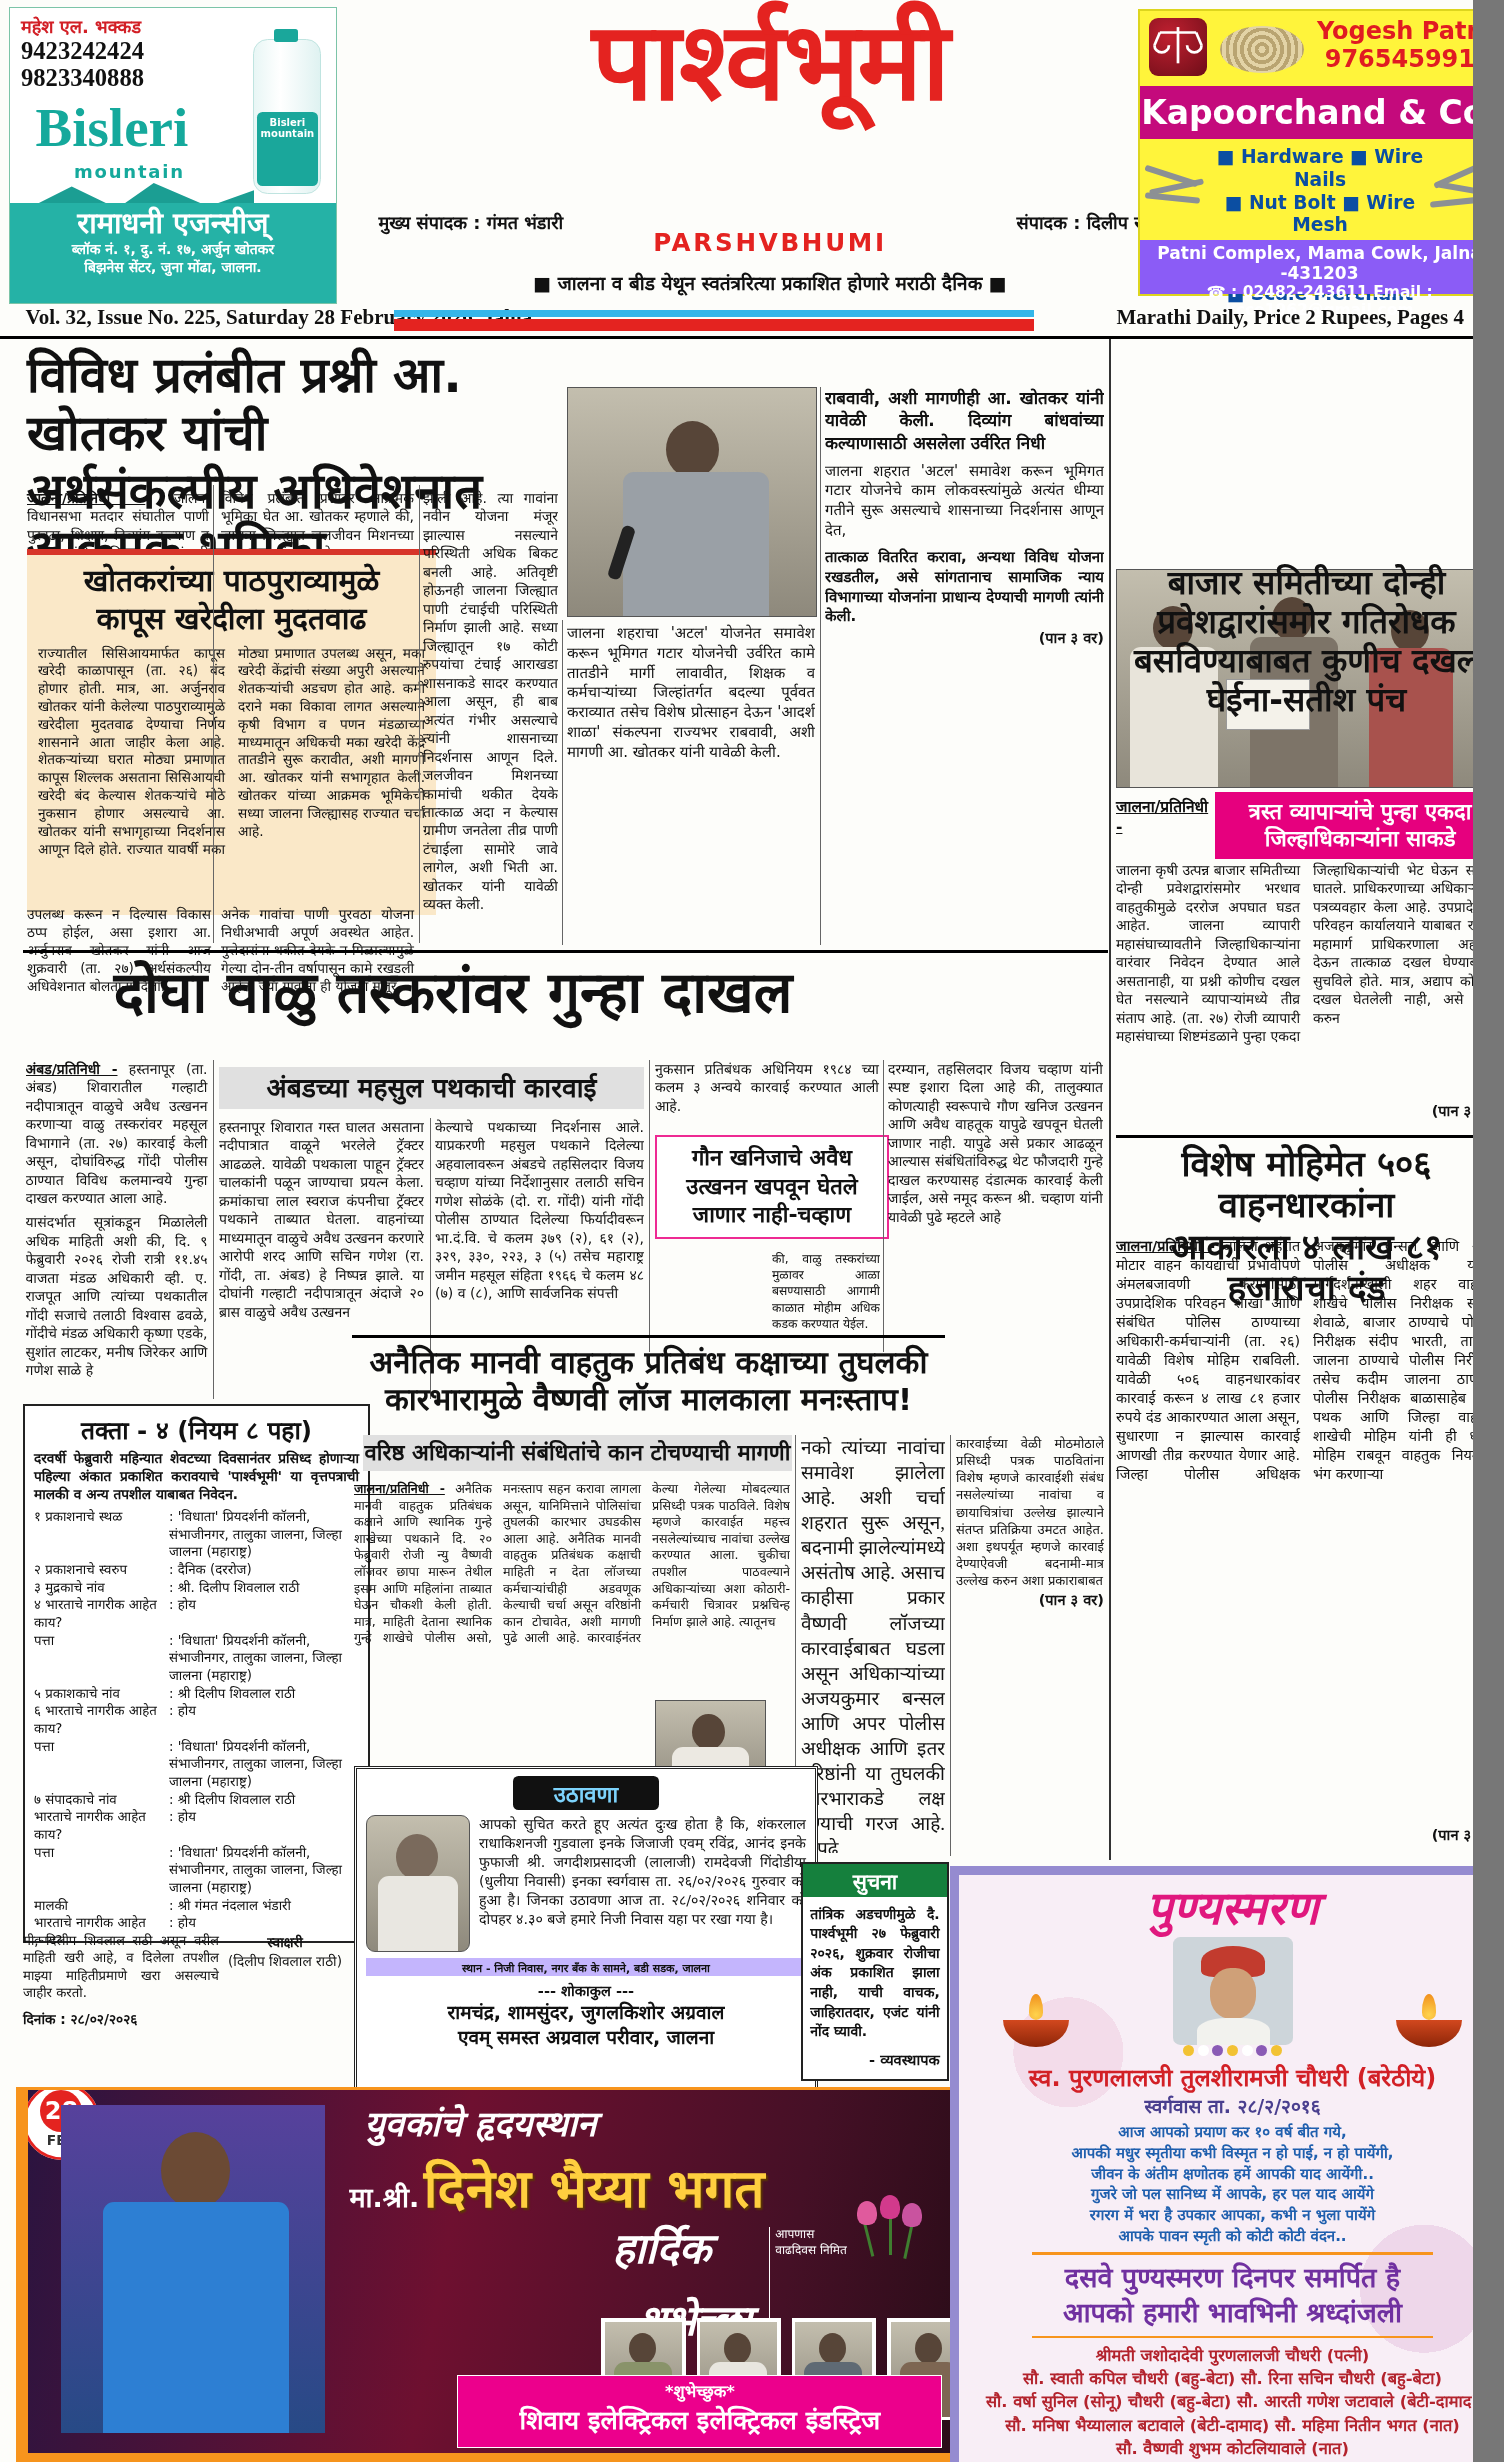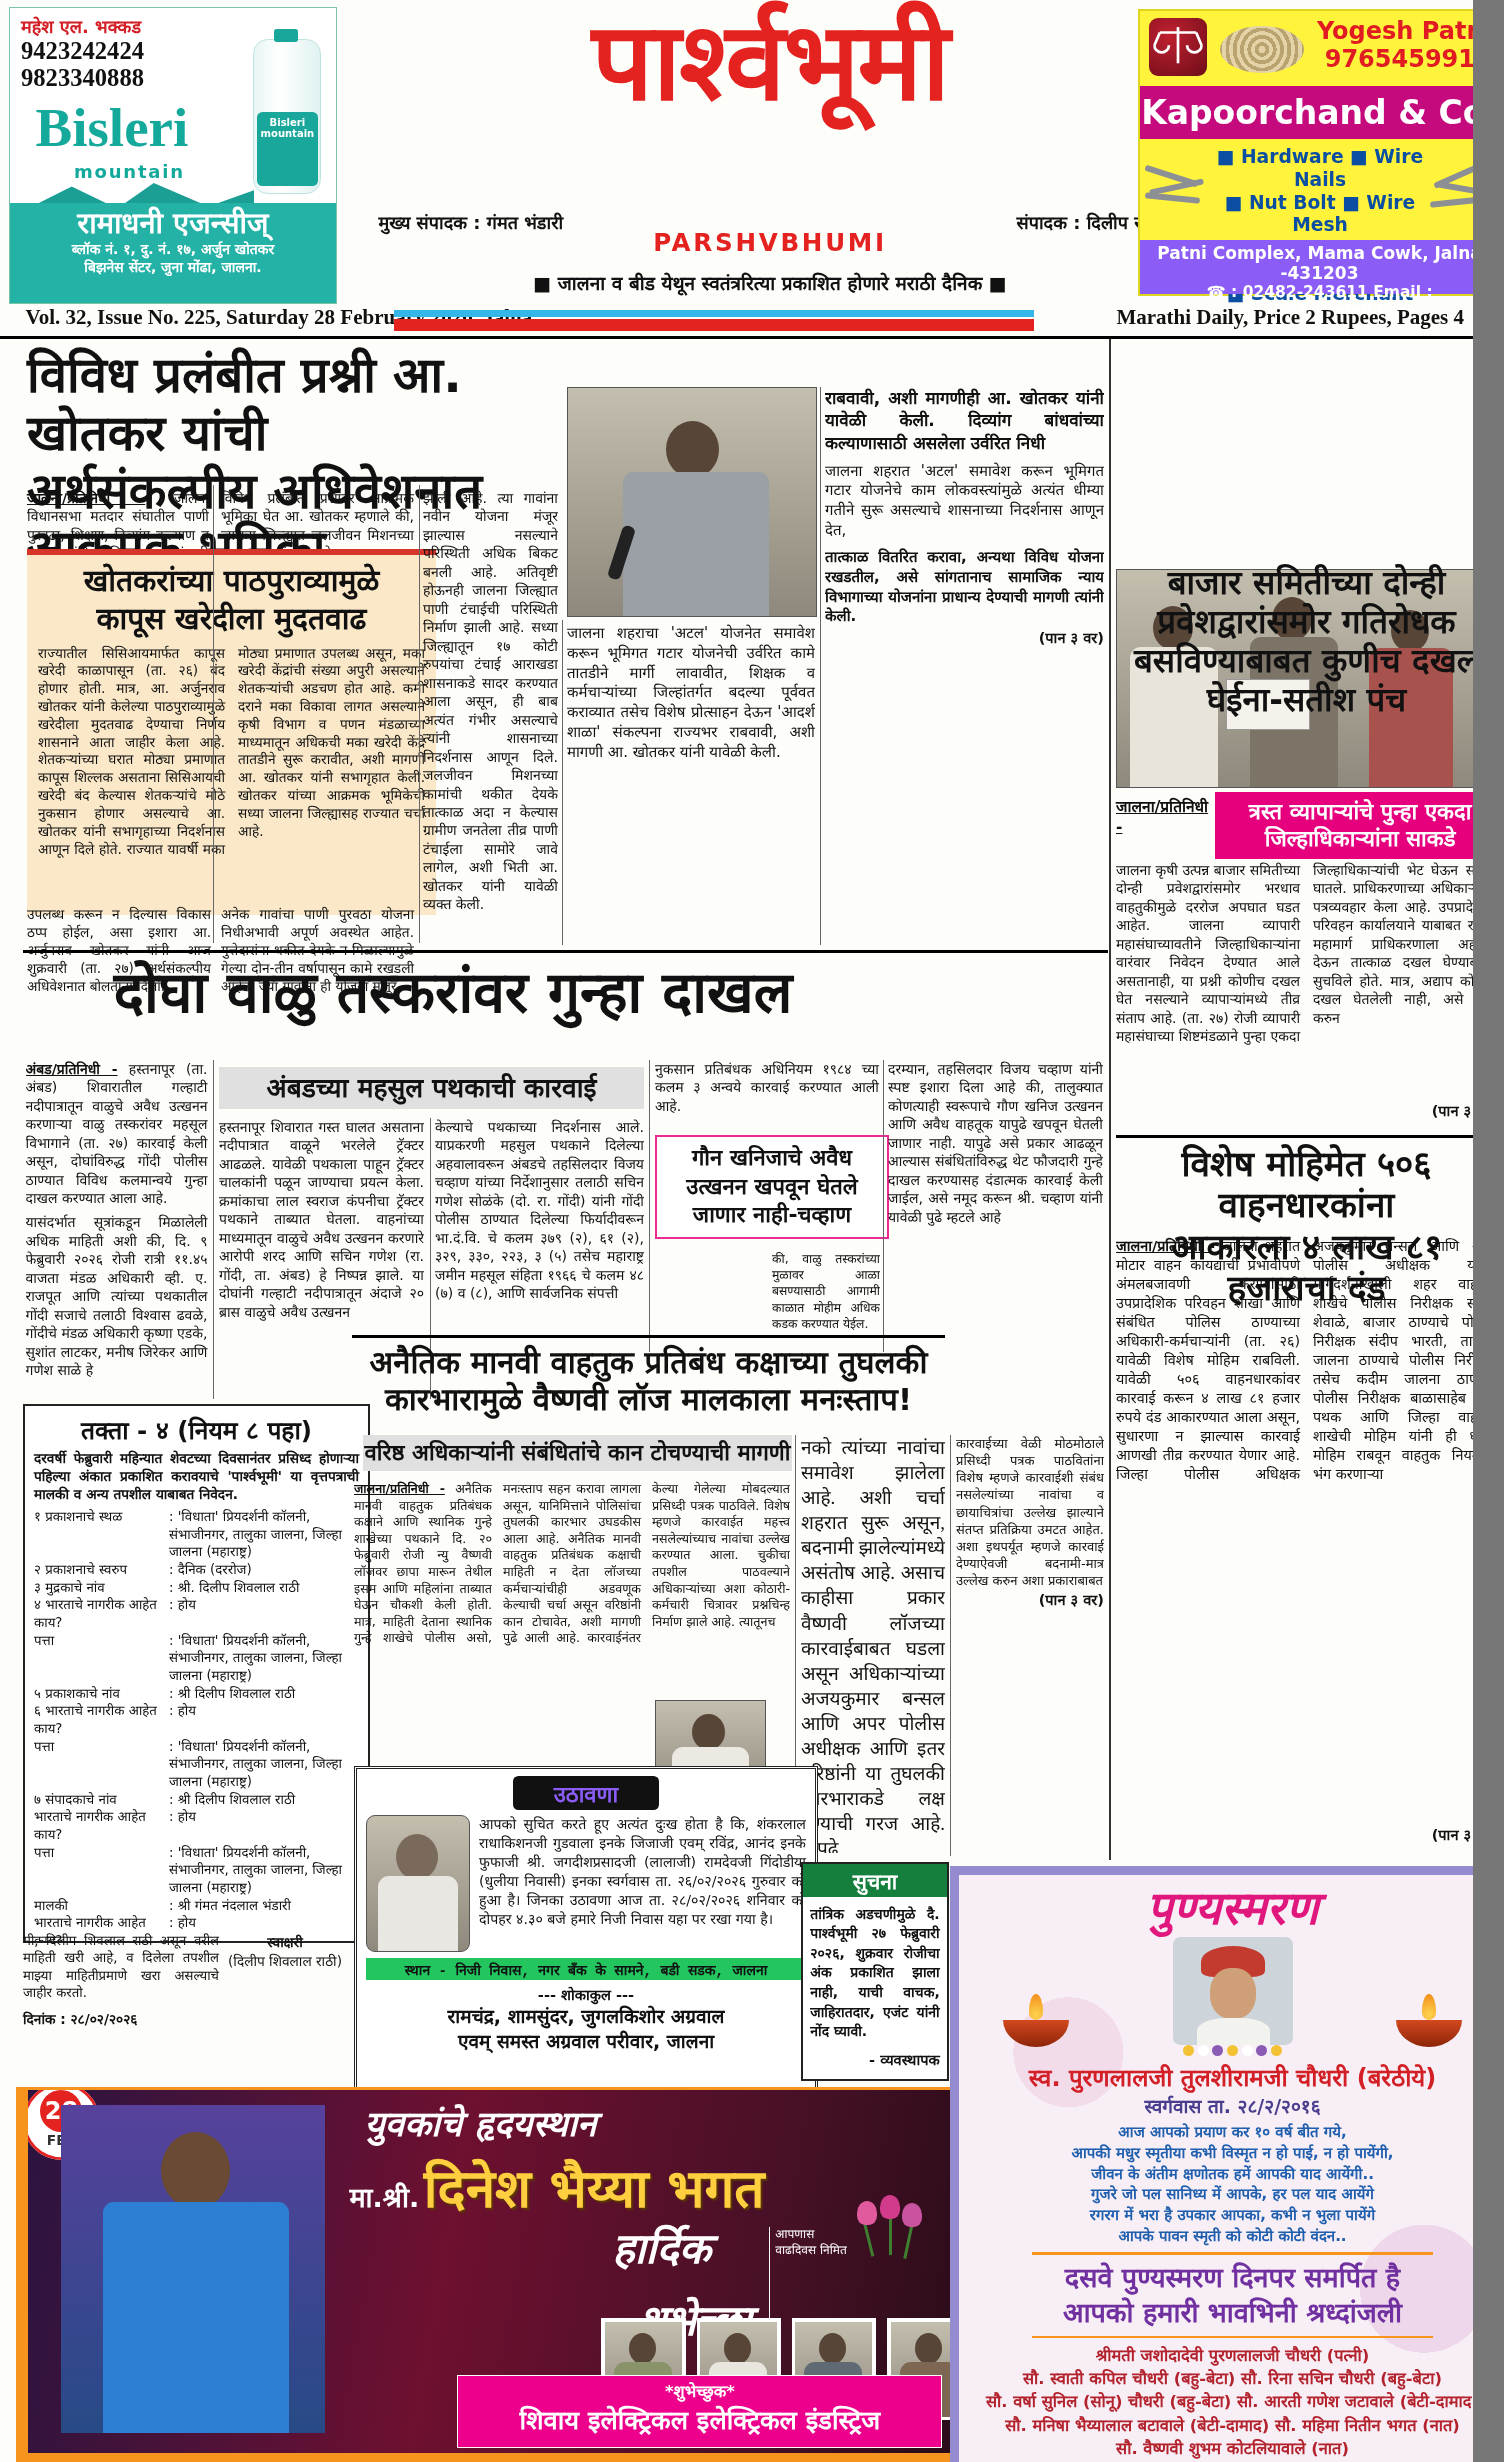--- a/index.html
+++ b/index.html
@@ -52,23 +52,23 @@
   .headline{font-weight:900;line-height:1.18;}
   
   .formbox{border:2.7px solid #222;background:#fff;padding:7.3px 9px;}
   .formbox .ft{font-size:24.6px;font-weight:800;text-align:center;margin-bottom:3.6px;}
   .formbox .fi{font-size:13.7px;font-weight:600;line-height:1.3;text-align:justify;margin-bottom:4.6px;}
   .frow{display:flex;font-size:13.3px;line-height:1.33;}
   .frow .fl{width:135px;flex:none;}
   .frow .fv{flex:1;}
   
   .uth{border:3.6px double #222;background:#fff;padding:7.3px 9px;}
-  .uth .hd{background:#111;color:#8b5cf6;font-weight:900;font-size:22px;text-align:center;width:146px;margin:0 auto 5.5px;border-radius:5.5px;padding:1.8px 0;}
+  .uth .hd{background:#111;color:#7dd3fc;font-weight:900;font-size:22px;text-align:center;width:146px;margin:0 auto 5.5px;border-radius:5.5px;padding:1.8px 0;}
   .uth .body{font-size:14.2px;line-height:1.33;text-align:center;}
-  .uth .place{background:#22c55e;font-weight:bold;font-size:14px;text-align:center;margin-top:5.5px;padding:1.8px;font-family:Liberation Mono, monospace;}
+  .uth .place{background:#c4b5fd;font-weight:bold;font-size:11px;text-align:center;margin-top:5.5px;padding:1.8px;}
   .uth .shok{text-align:center;font-weight:bold;font-size:14.6px;margin-top:3.6px;}
   .uth .fam{text-align:center;font-weight:800;font-size:19px;line-height:1.3;}
   
   .such{border:2.7px solid #222;background:#fff;}
   .such .hd{background:#15803d;color:#fff;font-weight:900;font-size:21px;text-align:center;padding:2.7px 0;}
   .such .bd{font-size:14px;font-weight:600;padding:7.3px;line-height:1.4;text-align:justify;}
   .such .sg{font-weight:800;text-align:right;padding:0 7.3px 5.5px;}
   
   .bday{background:linear-gradient(100deg,#2a1440,#6e1030 45%,#451026 80%,#2a0c18);
         border-left:12.8px solid #f7941d;border-bottom:9px solid #f7941d;border-top:3.6px solid #f7941d;overflow:hidden;}

